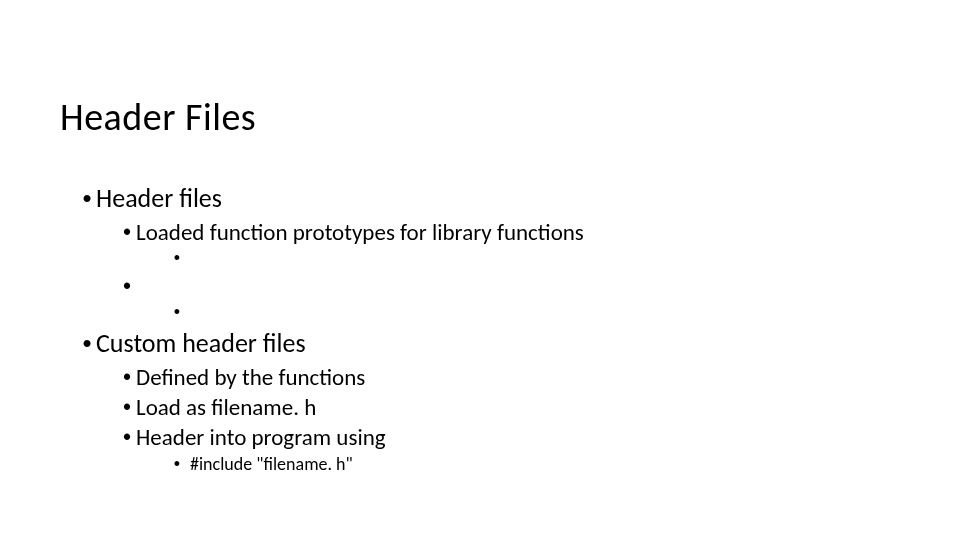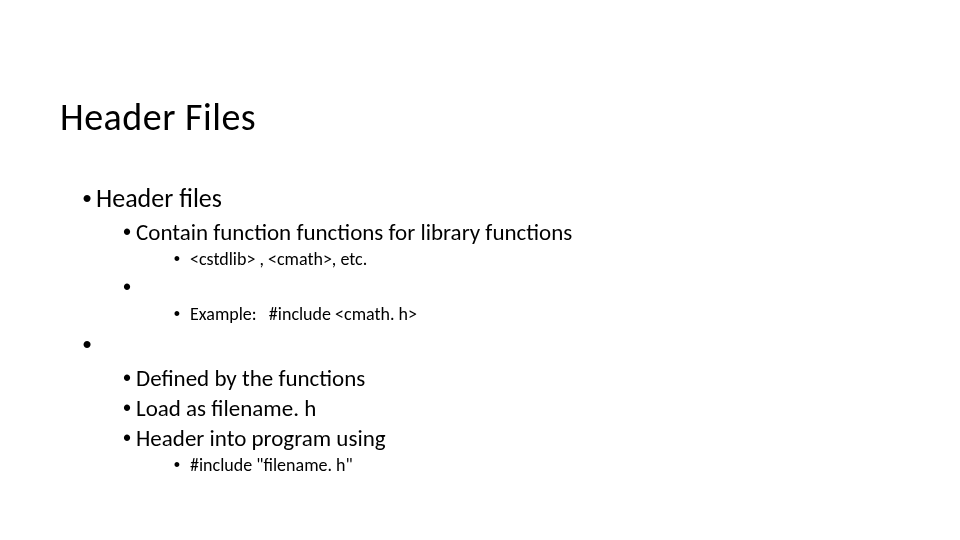--- a/index.html
+++ b/index.html
@@ -21,39 +21,38 @@
 
   <h1 class="title">Header Files</h1>
 
   <div class="lvl1 row">
     <span class="bullet">•</span>
     <span class="txt">Header files</span>
   </div>
 
     <div class="lvl2 row">
       <span class="bullet">•</span>
-      <span class="txt">Contain function functions for library functions</span>
+      <span class="txt">Loaded function prototypes for library functions</span>
     </div>
 
       <div class="lvl3 row">
         <span class="bullet">•</span>
-        <span class="txt indent-after">&lt;cstdlib&gt; , &lt;cmath&gt;, etc.</span>
       </div>
 
     <div class="lvl2 row">
       <span class="bullet">•</span>
     </div>
 
       <div class="lvl3 row">
         <span class="bullet">•</span>
-        <span class="txt indent-after">Example:   #include &lt;cmath. h&gt;</span>
       </div>
 
   <div class="lvl1 row">
     <span class="bullet">•</span>
+    <span class="txt">Custom header files</span>
   </div>
 
     <div class="lvl2 row">
       <span class="bullet">•</span>
       <span class="txt">Defined by the functions</span>
     </div>
 
     <div class="lvl2 row">
       <span class="bullet">•</span>
       <span class="txt">Load as filename. h</span>

